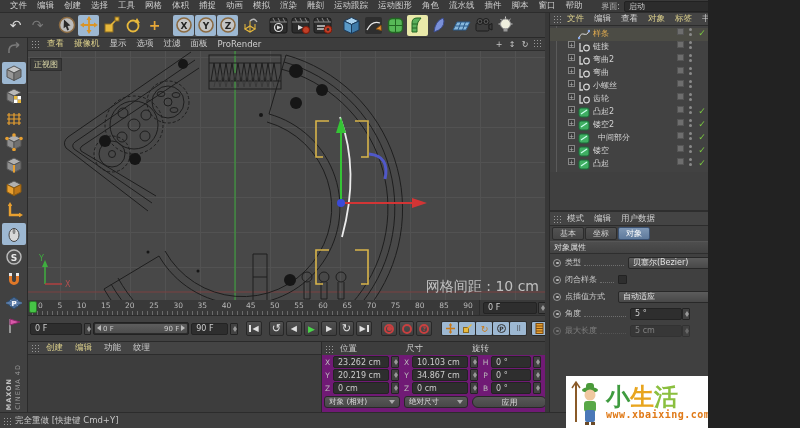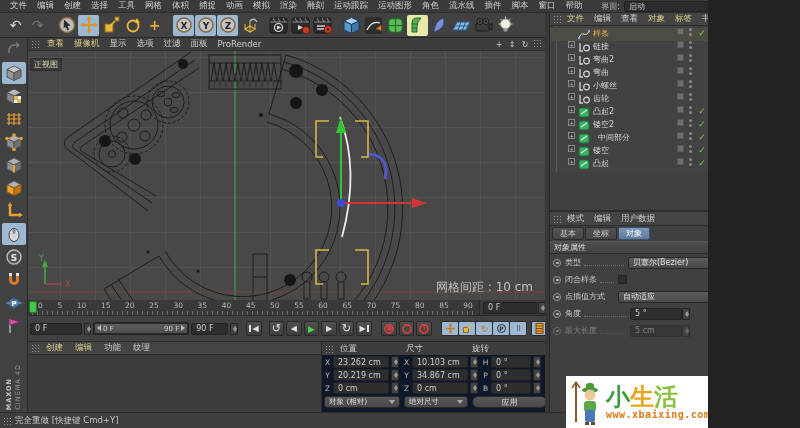--- a/index.html
+++ b/index.html
@@ -32,21 +32,21 @@
 .vp-header{height:13px;background:#3d3d3d;border-bottom:1px solid #2e2e2e;display:flex;align-items:center;padding-left:3px}
 .vp-header .mi.hl{color:#d9cd8a}
 .vp-hicons{margin-left:auto;display:flex;gap:3px;padding-right:4px}
 .vhi{width:10px;height:10px;display:flex;align-items:center;justify-content:center;color:#c8c8c8;font-size:8px}
 .gridsq{width:8px;height:8px;background-image:radial-gradient(#999 0.8px,transparent 0.9px);background-size:3px 3px}
 .vp-canvas{position:absolute;left:0;top:13px;width:517px;height:249px;overflow:hidden;
  background-color:#484848;
  background-image:linear-gradient(#525252 1px,transparent 1px),linear-gradient(90deg,#525252 1px,transparent 1px);
  background-size:35px 35px;background-position:-3px 6px}
 .viewlabel{position:absolute;left:2px;top:7px;background:#3a3a3a;padding:0 3px;font-size:8px;color:#ddd9a8;border:1px solid #2e2e2e}
-.gridinfo{position:absolute;right:12px;bottom:4px;font-size:12px;color:#c0c0c0}
+.gridinfo{position:absolute;right:6px;bottom:4px;font-size:14px;color:#c0c0c0}
 
 .ruler{position:absolute;left:28px;top:300px;width:521px;height:16px;background:#393939;border-bottom:1px solid #2c2c2c;display:flex;align-items:stretch;z-index:3}
 .ruler-track{position:relative;width:452px;height:16px;border-right:1px solid #2c2c2c}
 .ticklabels{display:flex;justify-content:space-between;padding:0 6px 0 10px;font-size:7.5px;color:#b8b8b8;height:10px;align-items:center}
 .tickmarks{position:absolute;left:4px;right:4px;bottom:1px;height:4px;background-image:repeating-linear-gradient(90deg,#6a6a6a 0,#6a6a6a 1px,transparent 1px,transparent 5px)}
 .playhead{position:absolute;left:1px;top:1px;width:8px;height:12px;background:#46c446;border-radius:2px;border:1px solid #2a7a2a}
 .ruler-field{flex:1;display:flex;align-items:center;padding:0 3px;gap:1px}
 .fld{height:12px;background:#2e2e2e;border:1px solid #232323;border-radius:2px;display:flex;align-items:center;padding:0 4px;color:#ccc;font-size:8px;white-space:nowrap}
 .stp{width:8px;height:12px;background:#424242;border:1px solid #232323;border-radius:1px;position:relative}
 .stp::before{content:"";position:absolute;left:2px;top:2px;border-left:2.5px solid transparent;border-right:2.5px solid transparent;border-bottom:3px solid #999}
@@ -63,21 +63,21 @@
 .redring{width:10px;height:10px;border:2px solid #c84040;border-radius:50%;display:flex;align-items:center;justify-content:center;color:#c84040;font-size:6px;font-weight:bold}
 .reddot{width:5px;height:5px;background:#c84040;border-radius:50%}
 .tgl{display:flex;gap:1px;background:#2f2f2f;padding:1px;border-radius:2px}
 .tgl .cell{width:16px;height:13px;background:#9db8d2;display:flex;align-items:center;justify-content:center;color:#333;font-size:8px;border-radius:1px}
 .pcirc{width:9px;height:9px;border:1.3px solid #333;border-radius:50%;display:flex;align-items:center;justify-content:center;font-size:6px;color:#333;font-weight:bold}
 
 .matmgr{position:absolute;left:28px;top:342px;width:294px;height:70px;background:#3d3d3d;border-right:1px solid #2a2a2a;z-index:3}
 .pnl-hdr{height:13px;background:#444;border-bottom:1px solid #2c2c2c;display:flex;align-items:center;padding-left:3px;gap:2px}
 .pnl-hdr .mi.hl{color:#d9cd8a}
 
-.coordmgr{position:absolute;left:322px;top:342px;width:227px;height:70px;background:#0f172a;z-index:3}
+.coordmgr{position:absolute;left:322px;top:342px;width:227px;height:70px;background:#701a75;z-index:3}
 .coord-grid{display:flex;padding:1px 2px 0 2px;gap:4px}
 .cg-col{display:flex;flex-direction:column;gap:1px}
 .cg-row{display:flex;align-items:center;gap:2px}
 .axl{width:7px;text-align:center;font-size:7.5px;color:#bbb}
 .cfld{width:56px}
 .cfld-sm{width:40px}
 .coord-foot{display:flex;gap:4px;padding:2px 2px 0 2px;align-items:center}
 .dd-sm{height:12px;background:linear-gradient(#585858,#474747);border:1px solid #282828;border-radius:3px;display:flex;align-items:center;justify-content:space-between;padding:0 4px;font-size:7.5px;color:#ddd}
 .applybtn{flex:1;height:12px;background:linear-gradient(#585858,#474747);border:1px solid #282828;border-radius:6px;display:flex;align-items:center;justify-content:center;font-size:8px;color:#ddd}
 

